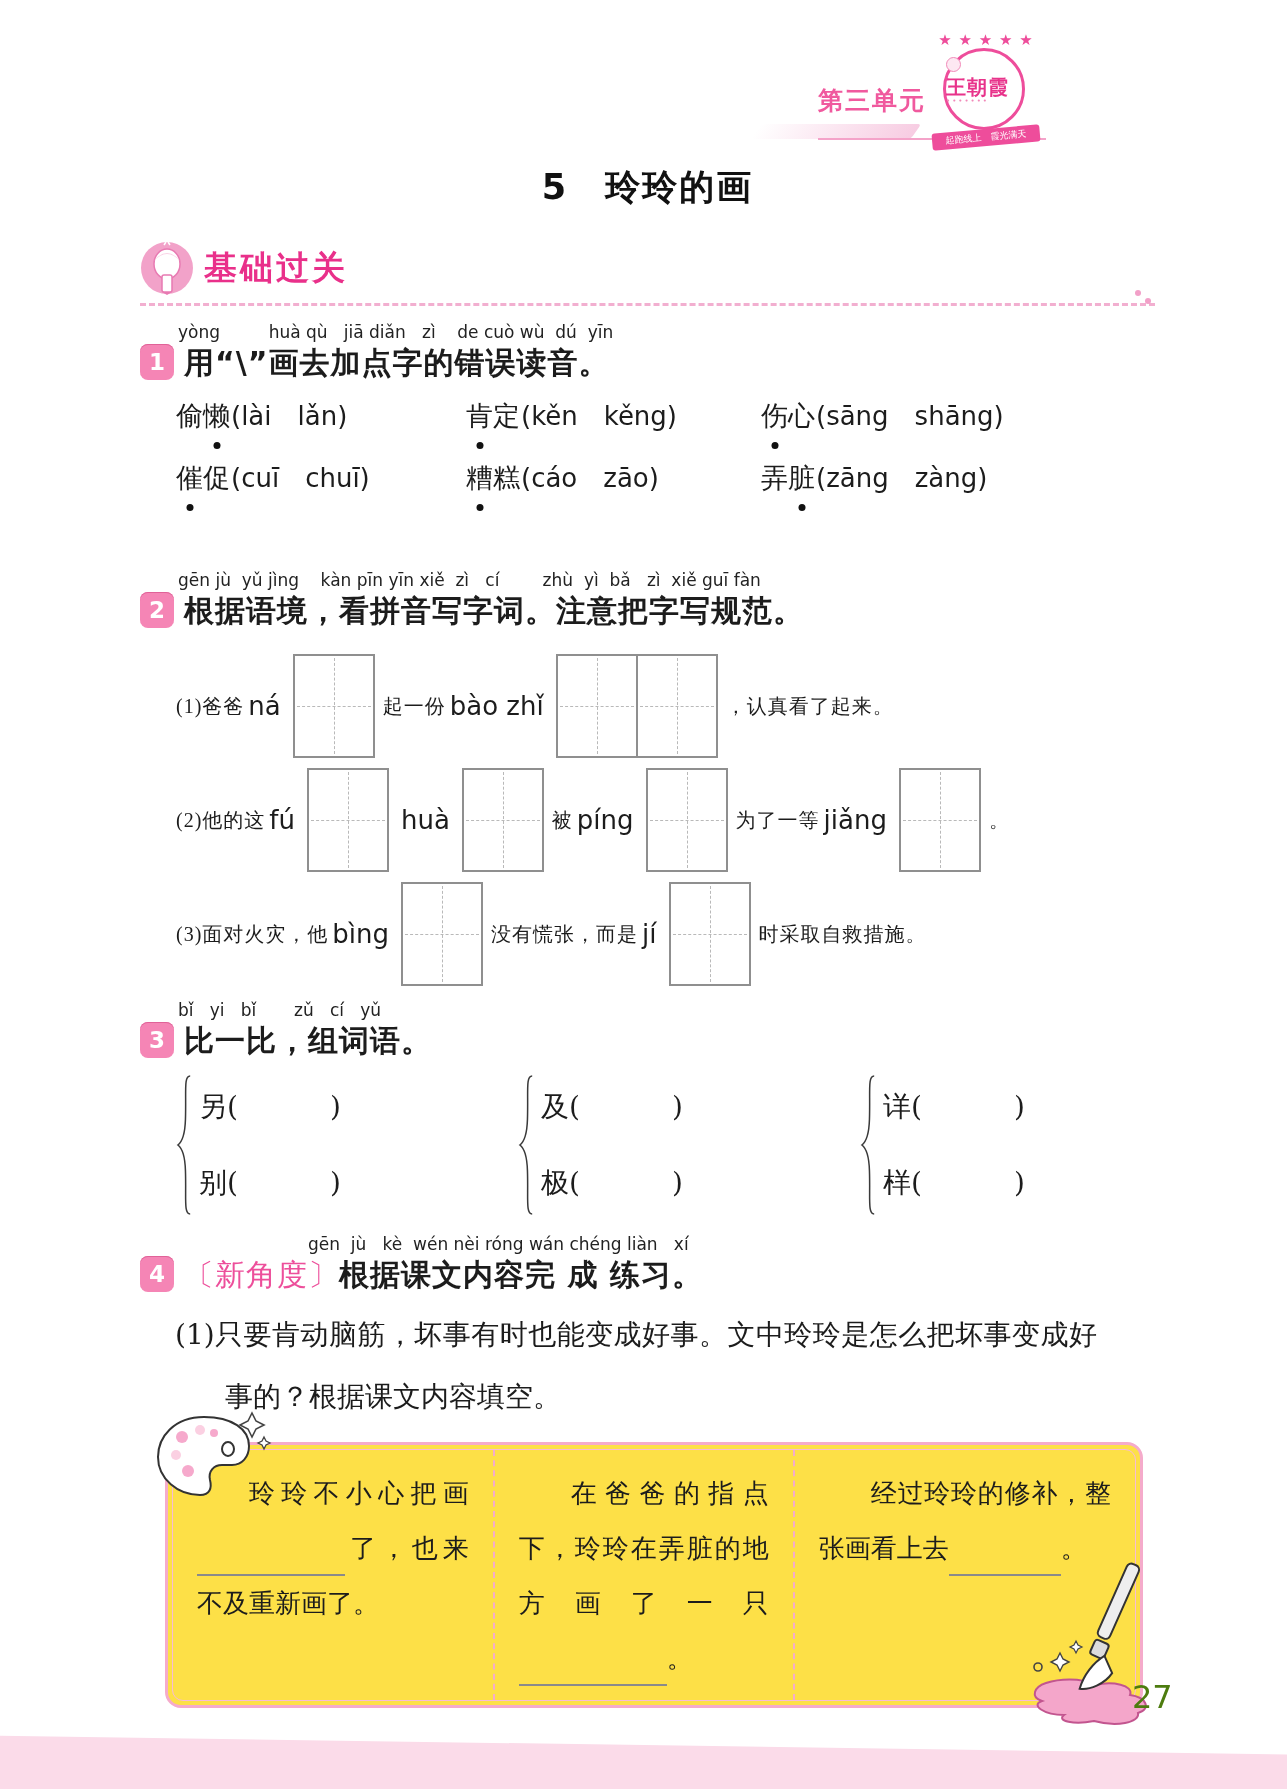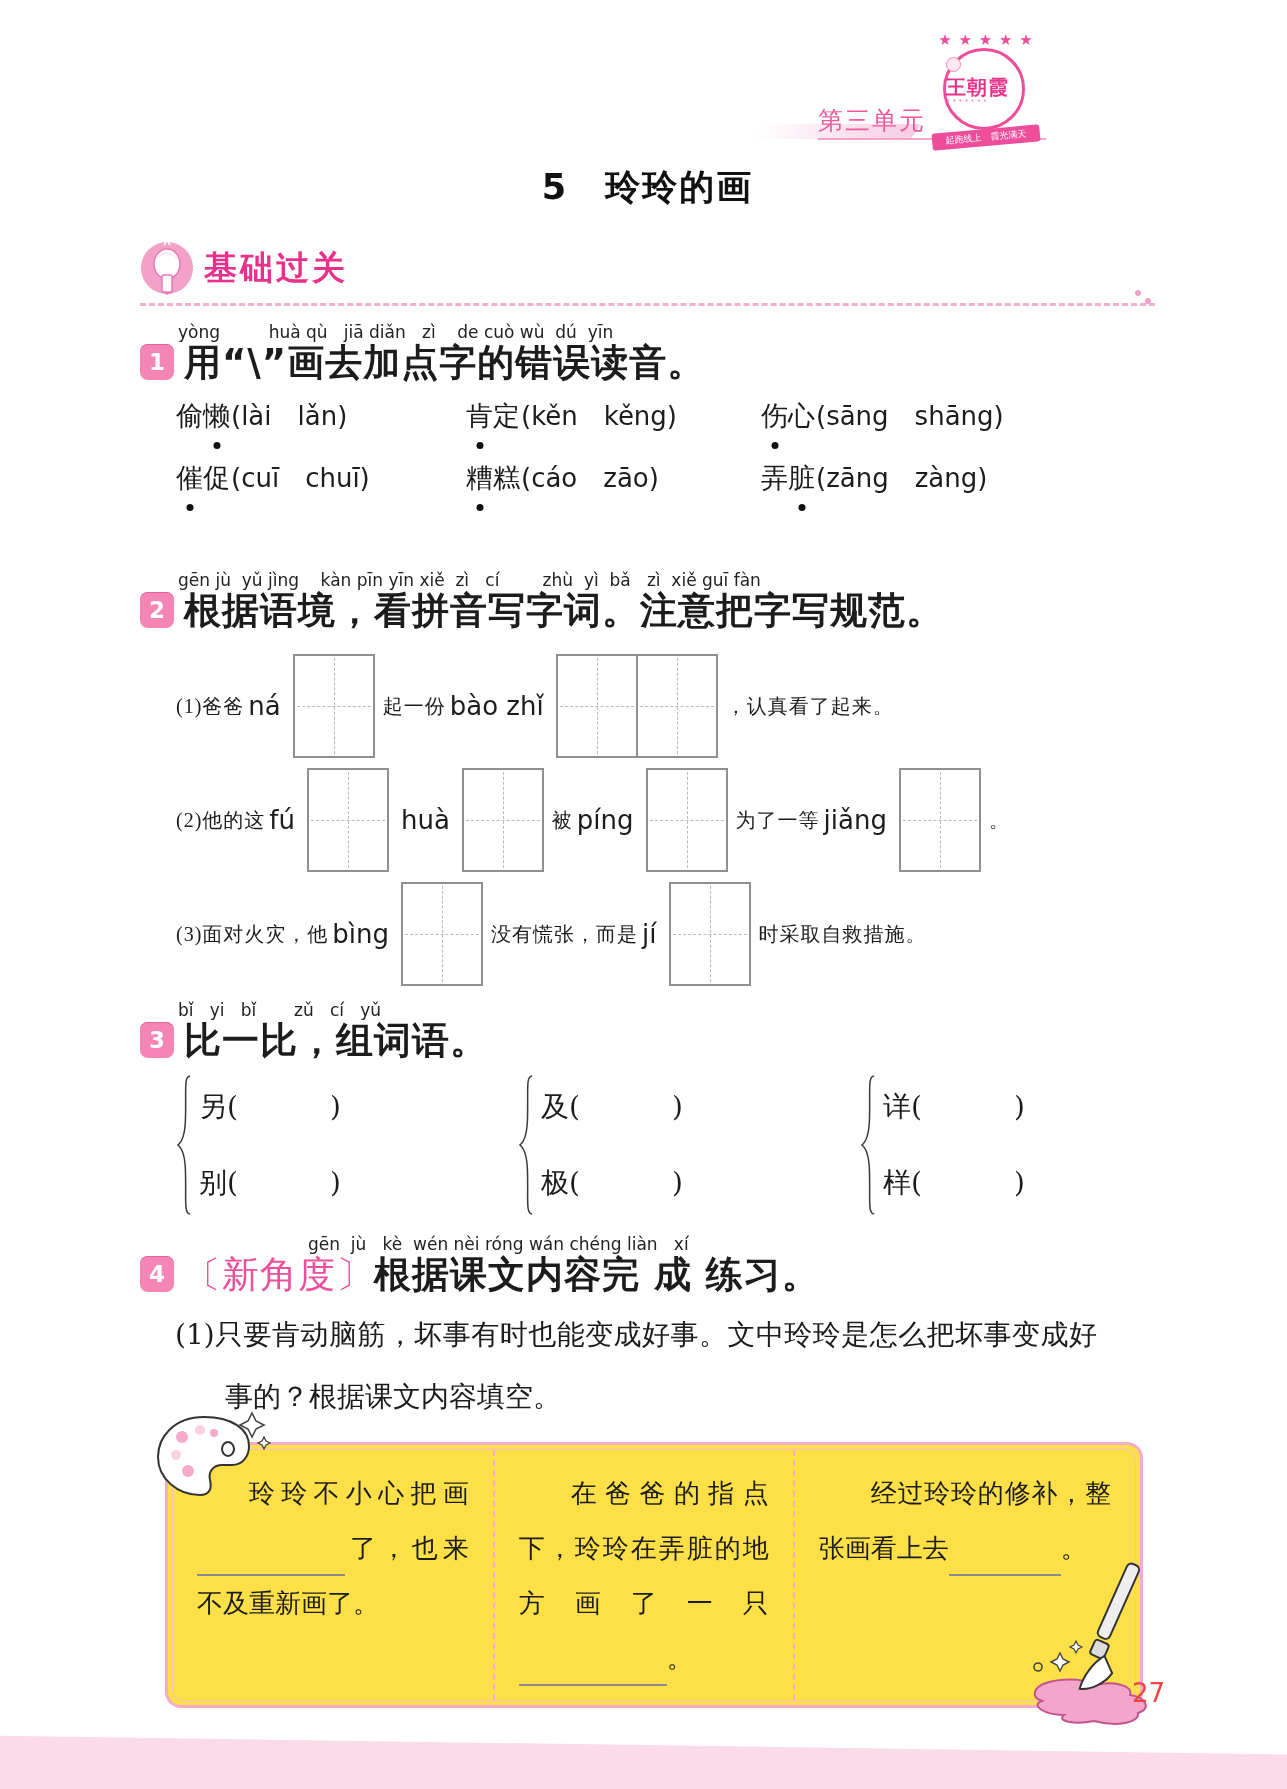--- a/index.html
+++ b/index.html
@@ -2,21 +2,21 @@
 <html><head>
 <meta charset="utf-8">
 <style>
   html,body{margin:0;padding:0;background:#fff;}
   .page{position:relative;width:1287px;height:1789px;background:#fff;overflow:hidden;
         font-family:"DejaVu Sans",sans-serif;color:#1c1c1c;}
 
   
   .unit-swoosh{position:absolute;left:756px;top:124px;width:160px;height:15px;
     background:linear-gradient(to right,#ffffff,#f7cce2);transform:skewX(-35deg);border-radius:3px;}
-  .unit-label{position:absolute;left:818px;top:104px;font-size:25px;font-weight:normal;color:#f0599e;letter-spacing:2px;}
+  .unit-label{position:absolute;left:818px;top:84px;font-size:25px;font-weight:bold;color:#f0599e;letter-spacing:2px;}
   .unit-line{position:absolute;left:818px;top:138px;width:228px;border-top:2px solid #f4a3c9;}
 
   .logo{position:absolute;left:938px;top:38px;width:96px;height:110px;}
   .logo .stars{position:absolute;left:0;top:-6px;width:96px;text-align:center;color:#ee4d9b;
     font-size:15px;letter-spacing:1px;line-height:16px;}
   .logo .ring{position:absolute;left:5px;top:10px;width:82px;height:82px;border:3px solid #ee4d9b;
     border-radius:50%;background:#fff;box-sizing:border-box;}
   .logo .face{display:inline-block;width:13px;height:13px;border-radius:50%;
     border:1.5px solid #f18ab9;background:#fde8f2;margin-top:6px;}
   .logo .brand{font-family:"DejaVu Serif",serif;font-weight:bold;color:#e8338b;font-size:20px;
@@ -37,21 +37,21 @@
   .dashline .dot{position:absolute;width:6px;height:6px;border-radius:50%;background:#f2a0c8;}
   .dashline .d1{right:14px;top:-16px;}
   .dashline .d2{right:4px;top:-8px;}
 
   .pinyin{white-space:pre;font-size:17px;color:#222;margin:16px 0 2px 38px;}
   .pinyin.q4p{margin-left:168px;}
 
   .stem-row{display:flex;align-items:flex-start;}
   .badge{flex:0 0 auto;width:34px;height:36px;border-radius:8px;background:#f585b5;color:#fff;
     font-size:23px;font-weight:bold;text-align:center;line-height:36px;box-shadow:0 1px 0 #e06298 inset;}
-  .stem-text{margin-left:10px;font-size:37px;font-weight:bold;line-height:38px;letter-spacing:1px;text-align:center;}
+  .stem-text{margin-left:10px;font-size:30px;font-weight:bold;line-height:38px;letter-spacing:1px;text-align:center;}
   .tag{color:#ed4f9b;font-weight:normal;font-family:"DejaVu Serif",serif;}
 
   
   .q1-grid{display:grid;grid-template-columns:290px 295px auto;row-gap:26px;margin:16px 0 0 36px;}
   .q1-item{white-space:nowrap;}
   .cn-word{font-family:"DejaVu Serif",serif;font-size:27px;}
   .cn-word span{position:relative;display:inline-block;}
   .dot-char::after{content:"";position:absolute;left:50%;bottom:-15px;transform:translateX(-50%);
     width:7px;height:7px;border-radius:50%;background:#111;}
   .reading{font-size:26px;margin-left:1px;}
@@ -89,21 +89,21 @@
   .tcell{padding:16px 24px 14px 24px;position:relative;}
   .tcell.sep{border-right:2px dashed #f5abcb;}
   .tcell:nth-child(3){display:flex;}
   .tp{margin:0;font-family:"DejaVu Serif",serif;font-size:26px;line-height:55px;text-indent:2em;text-align:justify;}
   .blank{display:inline-block;width:148px;height:1.1em;border-bottom:2px solid #8a8a8a;vertical-align:bottom;}
   .tcell:nth-child(3) .blank{width:112px;}
 
   .palette{position:absolute;left:-20px;top:-42px;width:124px;height:108px;}
   .brush{position:absolute;right:-46px;bottom:-36px;width:170px;height:186px;}
 
-  .page-number{position:absolute;left:1132px;top:1678px;font-size:26px;color:#ef4444;text-align:center;}
+  .page-number{position:absolute;left:1132px;top:1678px;font-size:32px;color:#4d7c0f;text-align:center;}
   .bottom-band{position:absolute;left:0;right:0;bottom:0;height:72px;background:#fbdbe9;
     -webkit-clip-path:polygon(0 26%,100% 52%,100% 100%,0 100%);
     clip-path:polygon(0 26%,100% 52%,100% 100%,0 100%);}
 </style>
 </head>
 <body>
 
 <div class="page">
 
   <div class="unit-swoosh"></div>

